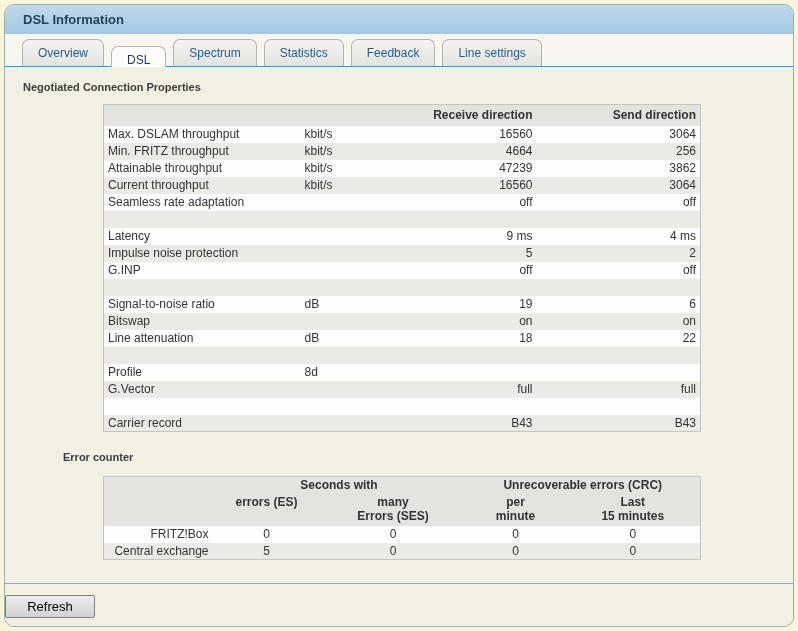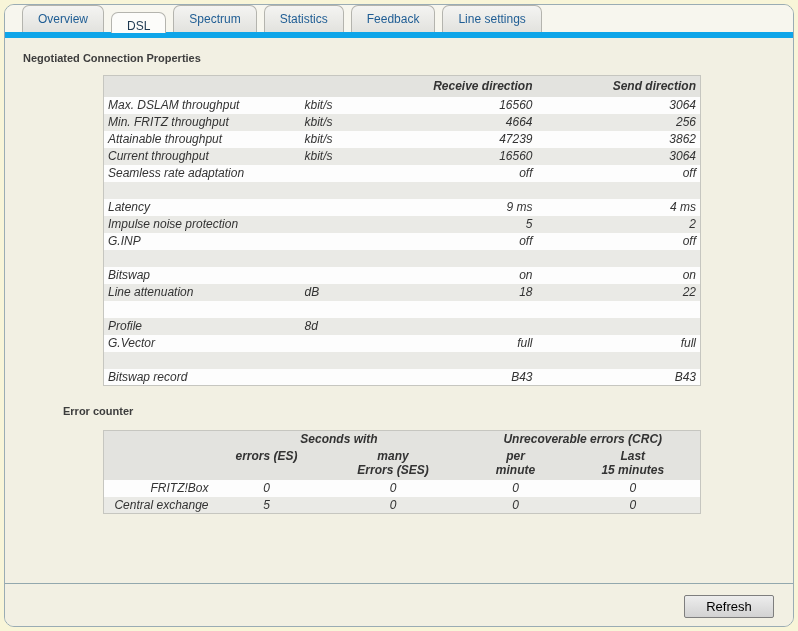--- a/index.html
+++ b/index.html
@@ -20,21 +20,21 @@
   .titlebar {
     height: 29px; flex: 0 0 29px;
     background: linear-gradient(#c0d9ec, #a3c7e3);
     display: flex; align-items: center;
     padding-left: 18px;
     font-size: 13px; font-weight: bold; color: #24435a;
   }
   .tabstrip {
     flex: 0 0 33px;
     background: #f7f6ee;
-    border-bottom: 6px solid #0ea5e9;
+    border-bottom: 1px solid #0ea5e9;
     display: flex; align-items: flex-end;
     padding-left: 17px;
   }
   .tab {
     border: 1px solid #b4b4ae; border-bottom: none;
     border-radius: 7px 7px 0 0;
     background: linear-gradient(#f4f4f2, #e2e2de);
     padding: 6px 15px;
     margin-right: 7px;
     font-size: 12px; color: #1f5d94;
@@ -57,21 +57,20 @@
     margin: 0 0 11px 4px;
   }
   table {
     border-collapse: collapse;
     margin-left: 84px;
     width: 597px;
     background: #fdfdfd;
     border: 1px solid #c6c6c0;
     font-size: 12px; color: #333;
     table-layout: fixed;
-    font-style: italic;
   }
   td, th { height: 17px; padding: 1px 4px; line-height: 14px; overflow: hidden; white-space: nowrap; }
   thead th { background: #e3e3df; font-weight: bold; color: #333; }
   tbody tr:nth-child(even) td { background: #eaeae6; }
   tbody tr:nth-child(odd) td { background: #fdfdfd; }
   
   .conn col.c-label { width: 197px; }
   .conn col.c-unit  { width: 78px; }
   .conn col.c-recv  { width: 158px; }
   .conn col.c-send  { width: 164px; }
@@ -84,41 +83,44 @@
   .err col.e-ses   { width: 145px; }
   .err col.e-min   { width: 100px; }
   .err col.e-last  { width: 135px; }
   .err th { text-align: center; }
   .err thead th.sub { vertical-align: top; height: 32px; }
   .err td.num { text-align: center; }
   .err td.rowlabel { text-align: right; }
   .footer {
     flex: 0 0 43px;
     border-top: 1px solid #93a8ae;
-    display: flex; justify-content: flex-end; align-items: flex-start;
+    display: flex; justify-content: flex-start; align-items: flex-start;
     padding: 11px 19px 0 0;
     background: #f2f0e3;
   }
   .btn {
     font-family: "Liberation Sans", sans-serif;
     font-size: 13px; color: #000;
     background: linear-gradient(#ededed, #d2d2d2);
     border: 1px solid #7e7e7e;
     border-radius: 2px;
     padding: 3px 0;
     width: 90px; text-align: center;
     cursor: pointer;
   }
   .errors-section h2.section { margin-top: 4px; margin-bottom: 13px; padding-left: 40px; }
 </style>
 </head>
 <body>
 
 <div class="panel">
 
+  <div class="titlebar">
+    <span>DSL Information</span>
+  </div>
 
   <div class="tabstrip">
     <div class="tab">Overview</div>
     <div class="tab active">DSL</div>
     <div class="tab">Spectrum</div>
     <div class="tab">Statistics</div>
     <div class="tab">Feedback</div>
     <div class="tab">Line settings</div>
   </div>
 
@@ -196,20 +198,26 @@
           <td class="num">off</td>
           <td class="num">off</td>
         </tr>
         <tr>
           <td></td>
           <td></td>
           <td class="num"></td>
           <td class="num"></td>
         </tr>
         <tr>
+          <td>Signal-to-noise ratio</td>
+          <td>dB</td>
+          <td class="num">19</td>
+          <td class="num">6</td>
+        </tr>
+        <tr>
           <td>Bitswap</td>
           <td></td>
           <td class="num">on</td>
           <td class="num">on</td>
         </tr>
         <tr>
           <td>Line attenuation</td>
           <td>dB</td>
           <td class="num">18</td>
           <td class="num">22</td>
@@ -232,21 +240,21 @@
           <td class="num">full</td>
           <td class="num">full</td>
         </tr>
         <tr>
           <td></td>
           <td></td>
           <td class="num"></td>
           <td class="num"></td>
         </tr>
         <tr>
-          <td>Bitswap record</td>
+          <td>Carrier record</td>
           <td></td>
           <td class="num">B43</td>
           <td class="num">B43</td>
         </tr>
       </tbody>
     </table>
 
     <div class="errors-section">
       <h2 class="section">Error counter</h2>
 

